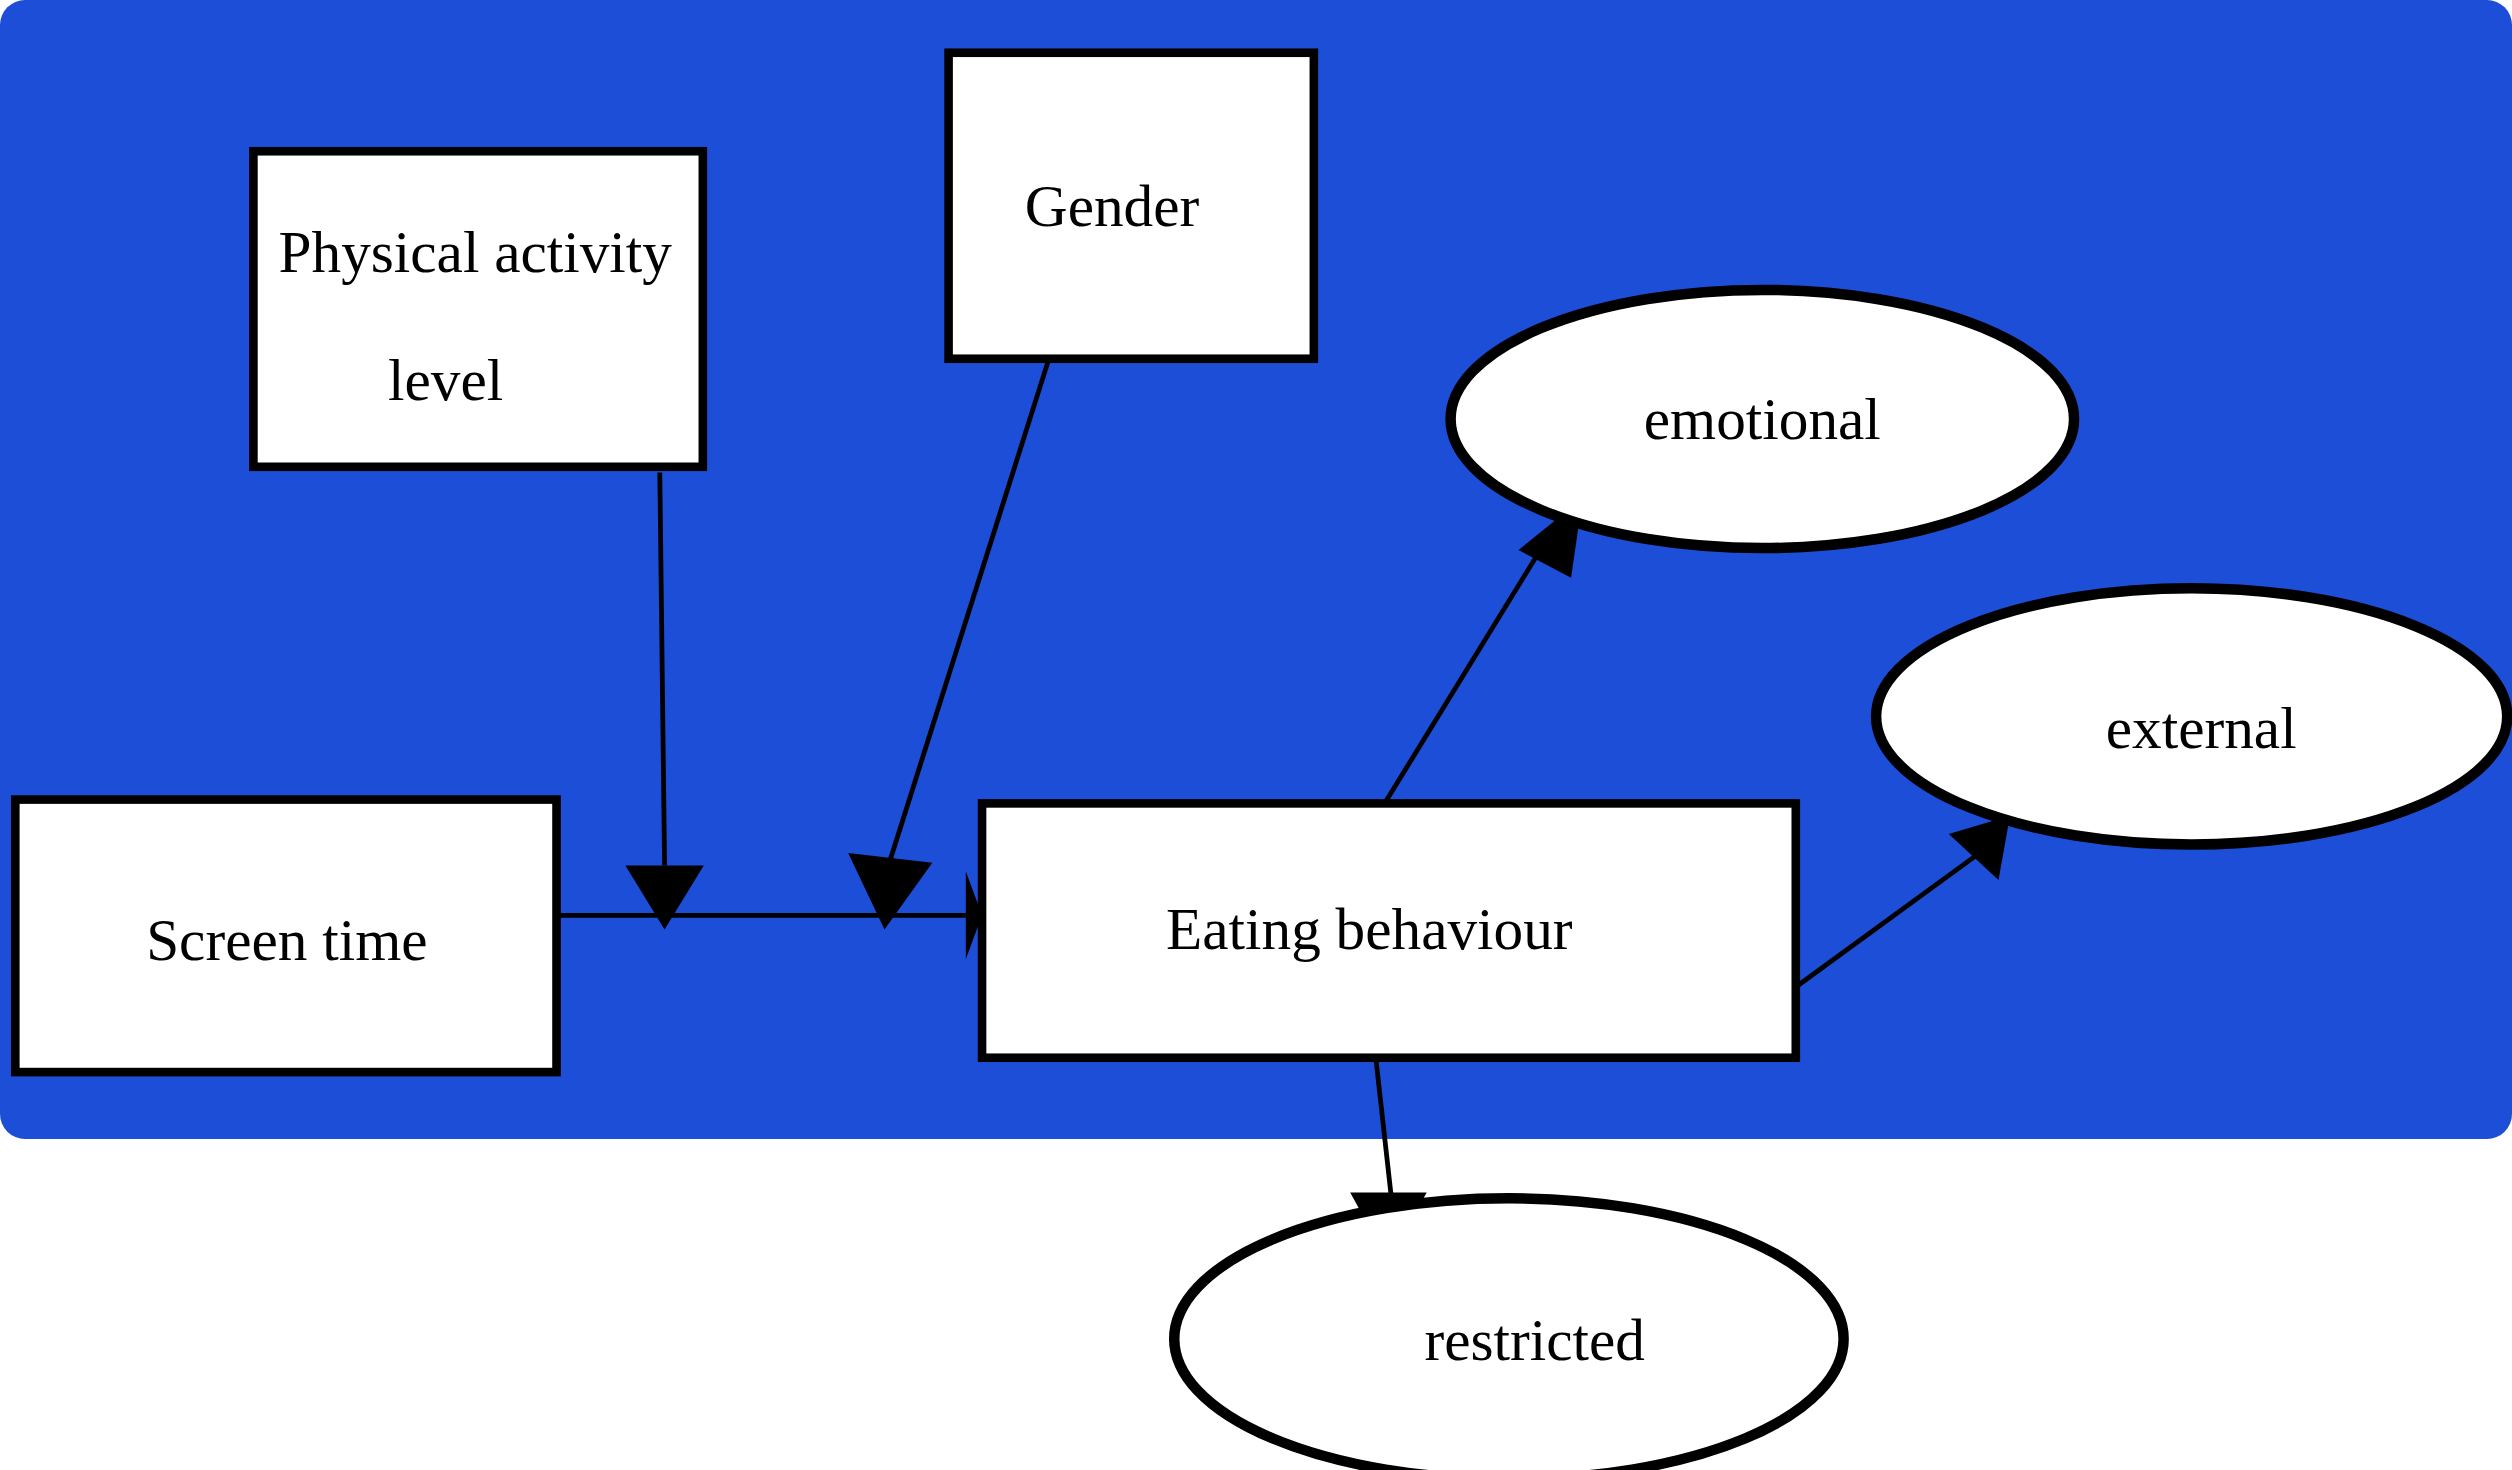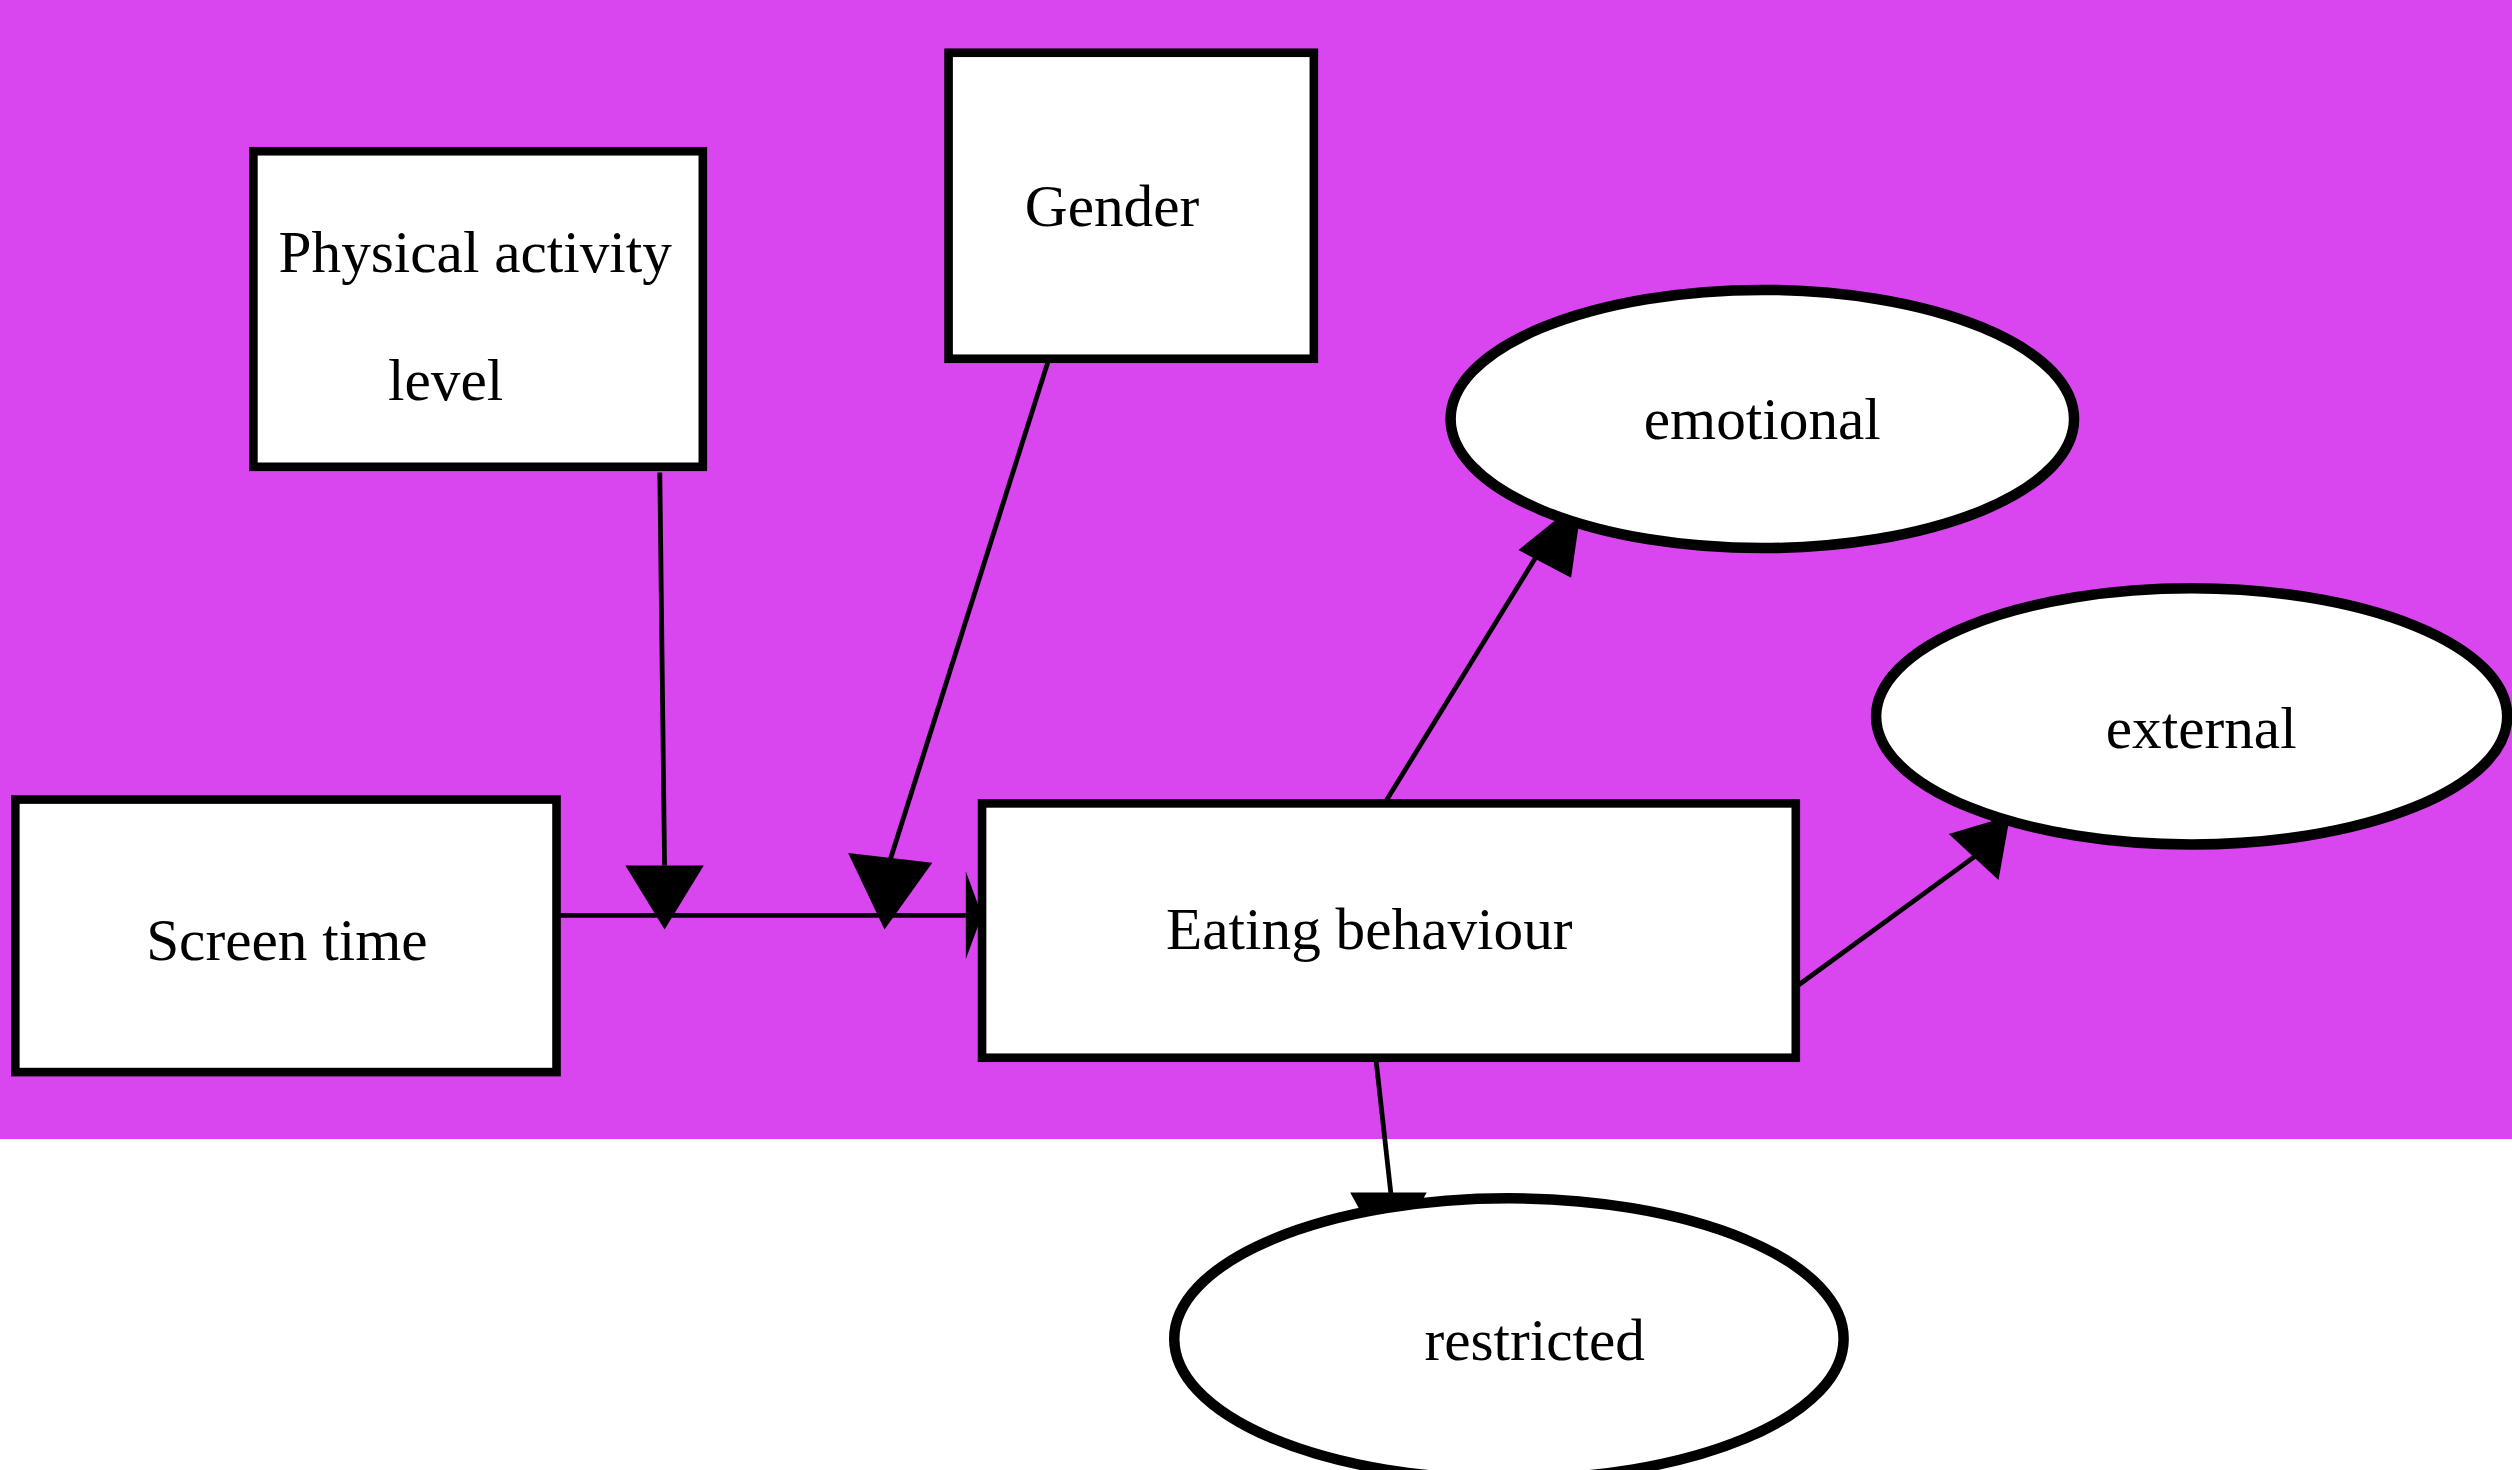--- a/index.html
+++ b/index.html
@@ -11,21 +11,22 @@
   body {
     width: 2512px;
     height: 1471px;
     overflow: hidden;
     font-family: "Liberation Serif", "DejaVu Serif", serif;
   }
   #diagram-root {
     position: relative;
     width: 2512px;
     height: 1139px;
-    background: #d946ef;
+    background: #1d4ed8;
+    border-radius: 25px;
   }
   svg.diagram-canvas {
     display: block;
     width: 2512px;
     height: 1471px;
   }
   .node-shape {
     fill: #ffffff;
     stroke: #000000;
   }

